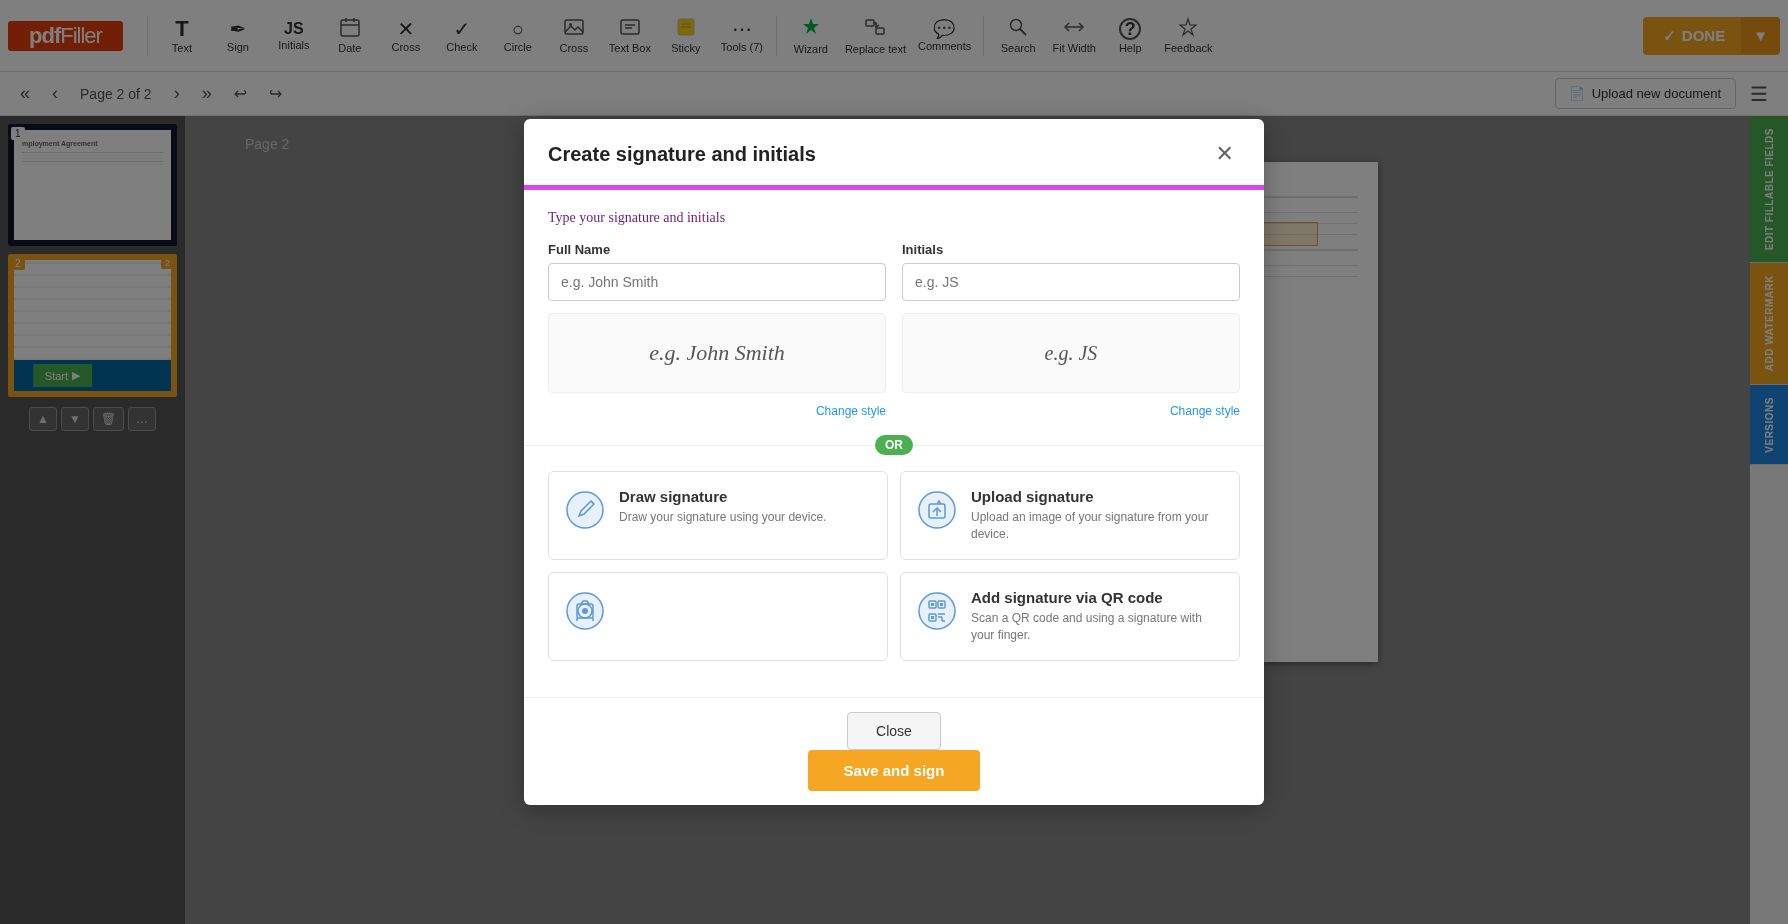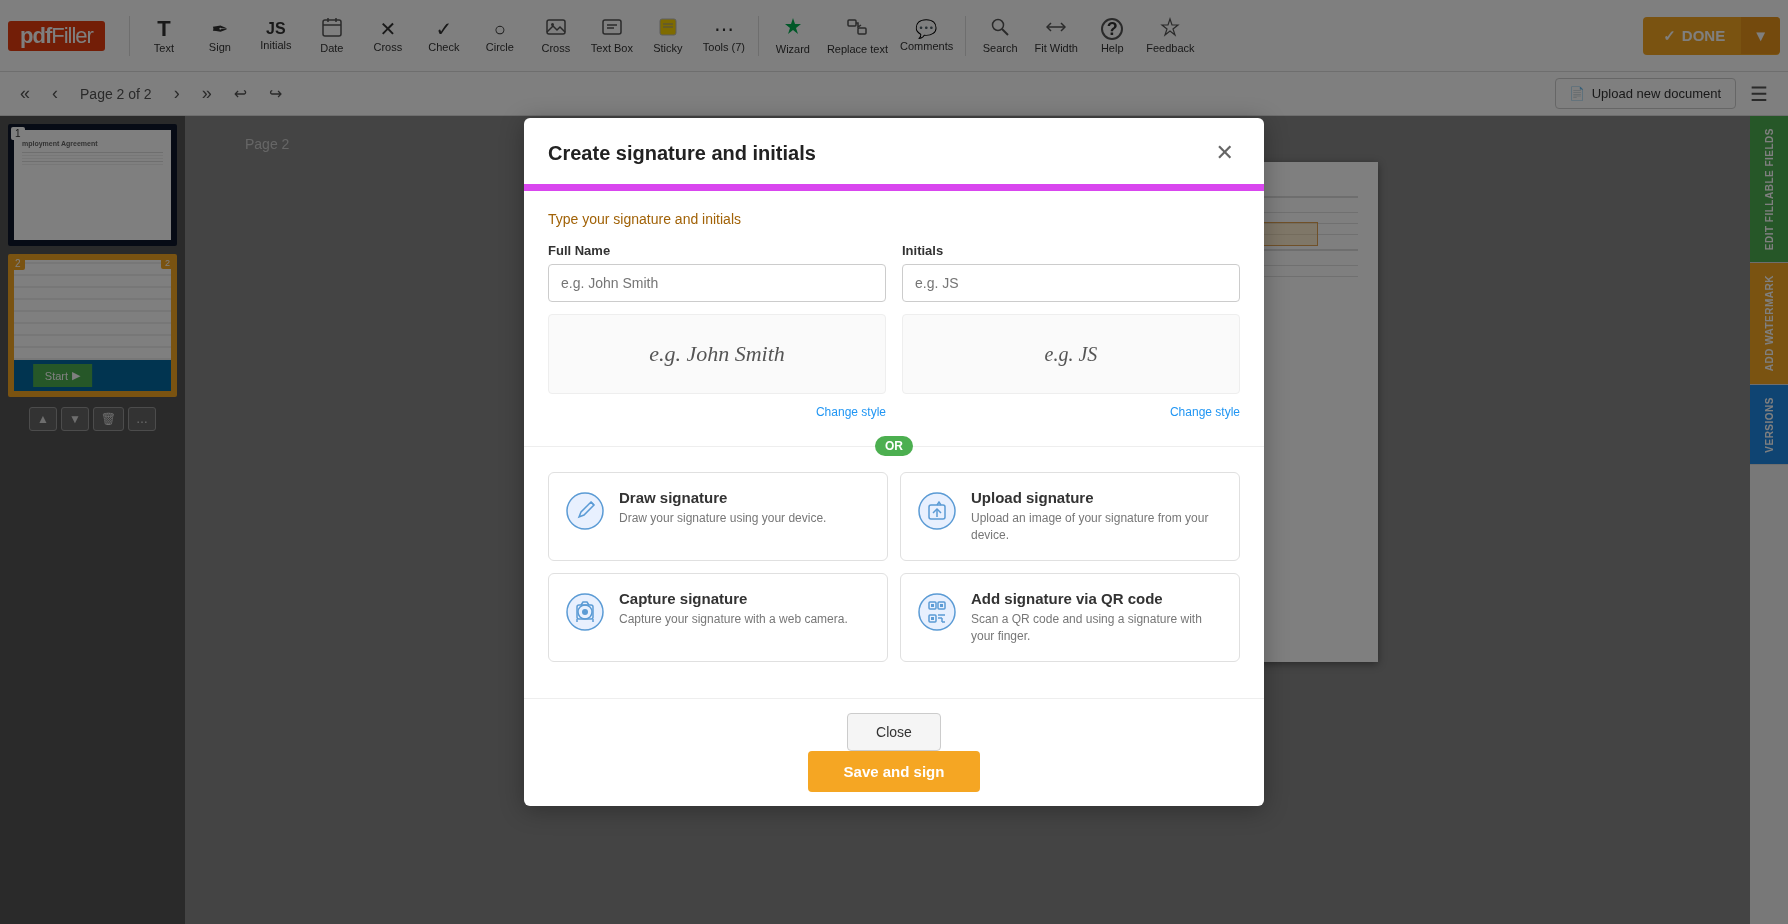--- a/index.html
+++ b/index.html
@@ -9,21 +9,21 @@
     .top-toolbar {
       display: flex; align-items: center; height: 72px;
       background: #fff; border-bottom: 1px solid #ddd;
       padding: 0 8px; gap: 4px;
     }
     .logo {
       display: flex; align-items: center; margin-right: 16px;
       font-size: 22px; font-weight: bold;
     }
     .logo-box {
-      background: #e63c0e; color: #fff; padding: 2px 12px; border-radius: 3px;
+      background: #e63c0e; color: #fff; padding: 2px 21px; border-radius: 3px;
       font-size: 22px; font-weight: 900; letter-spacing: -1px;
     }
 
     .tool-btn {
       display: flex; flex-direction: column; align-items: center; justify-content: center;
       min-width: 52px; height: 60px; border: none; background: transparent;
       cursor: pointer; border-radius: 4px; padding: 2px 4px; gap: 2px;
       font-size: 11px; color: #333;
     }
     .tool-btn .icon { font-size: 20px; line-height: 1; }
@@ -147,30 +147,30 @@
       background: rgba(0,0,0,0.5); display: flex; align-items: center; justify-content: center;
       z-index: 1000;
     }
     .modal {
       background: #fff; border-radius: 6px; width: 740px;
       box-shadow: 0 4px 24px rgba(0,0,0,0.3); overflow: hidden;
       max-height: 90vh; overflow-y: auto;
     }
     .modal-header {
       display: flex; justify-content: space-between; align-items: center;
-      padding: 20px 24px 16px; border-bottom: 7px solid #d946ef;
+      padding: 20px 24px 16px; border-bottom: 5px solid #d946ef;
     }
     .modal-title { font-size: 20px; font-weight: bold; color: #222; }
     .modal-close {
       border: none; background: transparent; font-size: 22px; cursor: pointer; color: #666;
       padding: 2px 6px; border-radius: 3px;
     }
 
     .modal-body { padding: 20px 24px; }
-    .section-title { font-size: 14px; color: #a16207; margin-bottom: 16px; }
+    .section-title { font-size: 14px; color: #701a75; margin-bottom: 16px; font-family: Liberation Serif, serif; }
 
     .name-row { display: flex; gap: 16px; margin-bottom: 12px; }
     .name-col { flex: 1; }
     .field-label { font-size: 13px; font-weight: bold; color: #333; margin-bottom: 6px; }
     .text-input {
       width: 100%; border: 1px solid #ccc; border-radius: 4px;
       padding: 10px 12px; font-size: 14px; color: #999; outline: none;
     }
 
     .sig-preview-row { display: flex; gap: 16px; margin-bottom: 8px; }
@@ -564,24 +564,20 @@
           <div class="option-icon">
             <svg width="40" height="40" viewBox="0 0 40 40" fill="none">
               <circle cx="20" cy="20" r="18" stroke="#5b9bd5" stroke-width="1.5" fill="#e8f0fe"></circle>
               <circle cx="20" cy="20" r="7" stroke="#5b9bd5" stroke-width="1.5" fill="none"></circle>
               <circle cx="20" cy="20" r="3" fill="#5b9bd5"></circle>
               <rect x="12" y="13" width="16" height="14" rx="2" stroke="#5b9bd5" stroke-width="1.5" fill="none"></rect>
               <path d="M16 13 L18 10 L22 10 L24 13" stroke="#5b9bd5" stroke-width="1.5" fill="none"></path>
               <line x1="12" y1="27" x2="12" y2="30" stroke="#5b9bd5" stroke-width="1.5"></line>
               <line x1="28" y1="27" x2="28" y2="30" stroke="#5b9bd5" stroke-width="1.5"></line>
             </svg>
-          </div>
-          <div class="option-text">
-            <div class="option-title">Capture signature</div>
-            <div class="option-desc">Capture your signature with a web camera.</div>
           </div>
         </div>
 
         <div class="option-card">
           <div class="option-icon">
             <svg width="40" height="40" viewBox="0 0 40 40" fill="none">
               <circle cx="20" cy="20" r="18" stroke="#5b9bd5" stroke-width="1.5" fill="#e8f0fe"></circle>
               <rect x="12" y="10" width="7" height="7" rx="1" stroke="#5b9bd5" stroke-width="1.5" fill="none"></rect>
               <rect x="21" y="10" width="7" height="7" rx="1" stroke="#5b9bd5" stroke-width="1.5" fill="none"></rect>
               <rect x="12" y="23" width="7" height="7" rx="1" stroke="#5b9bd5" stroke-width="1.5" fill="none"></rect>

